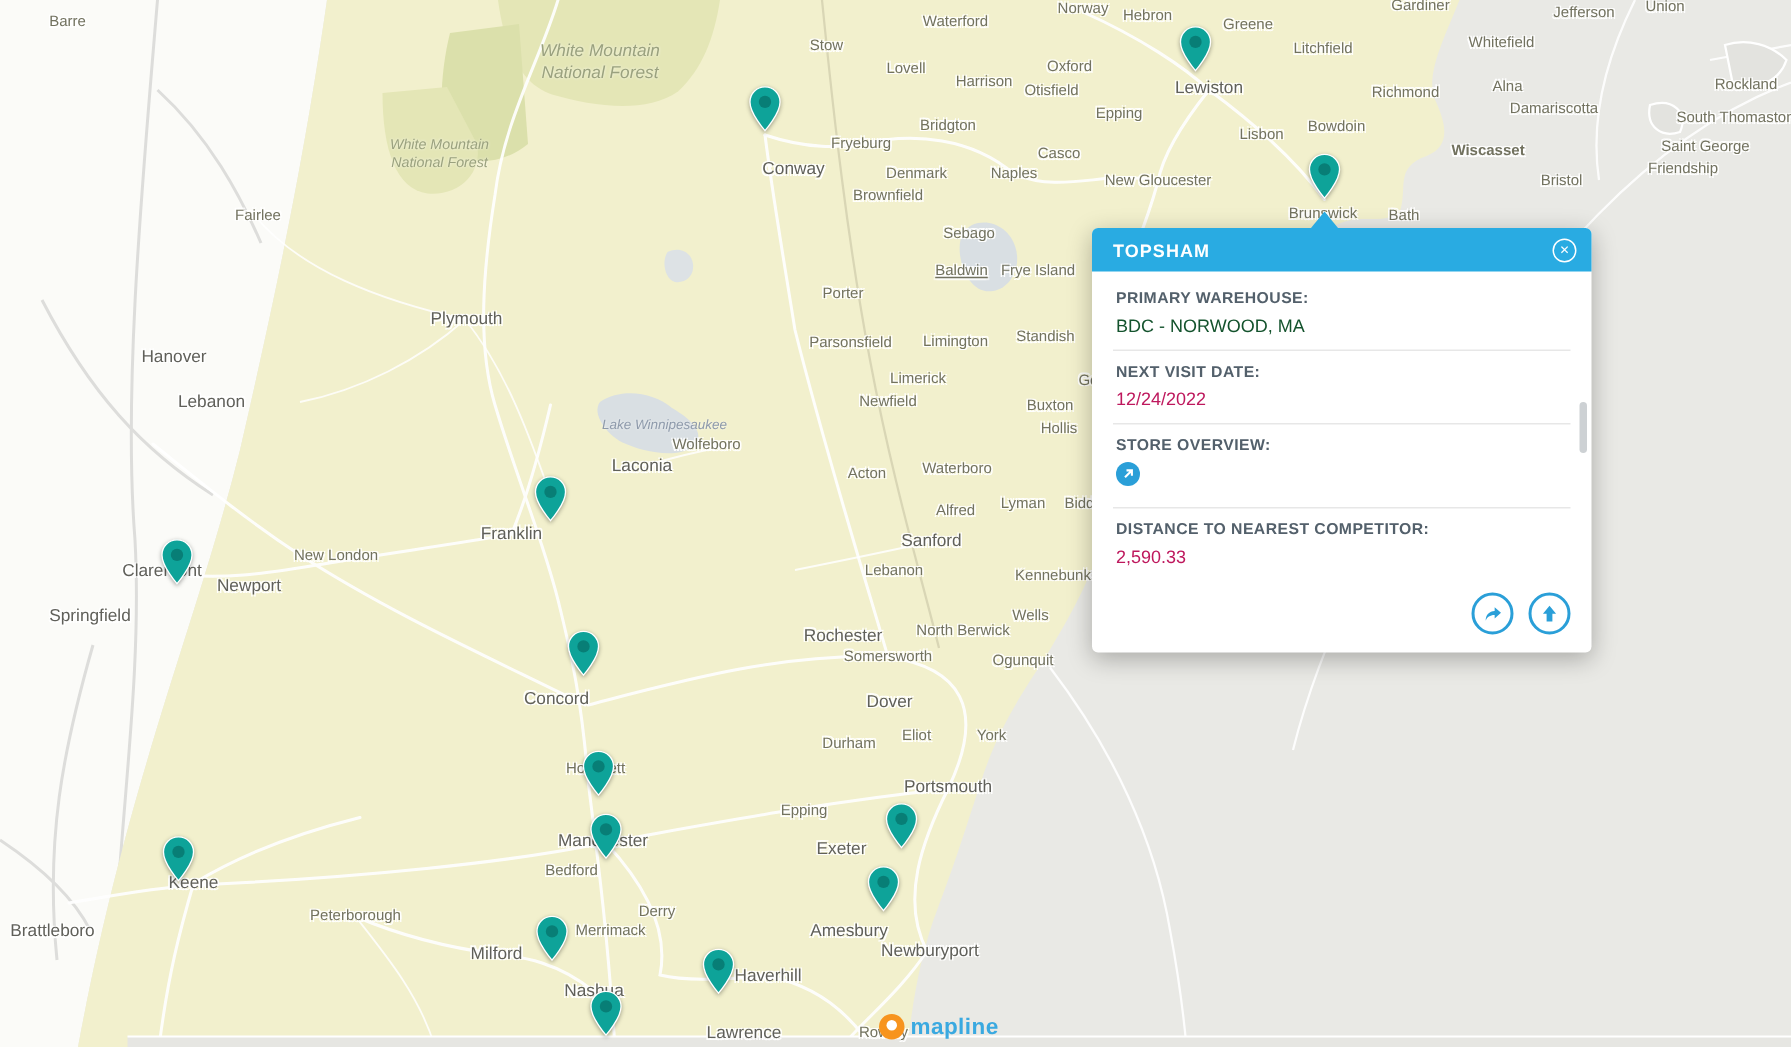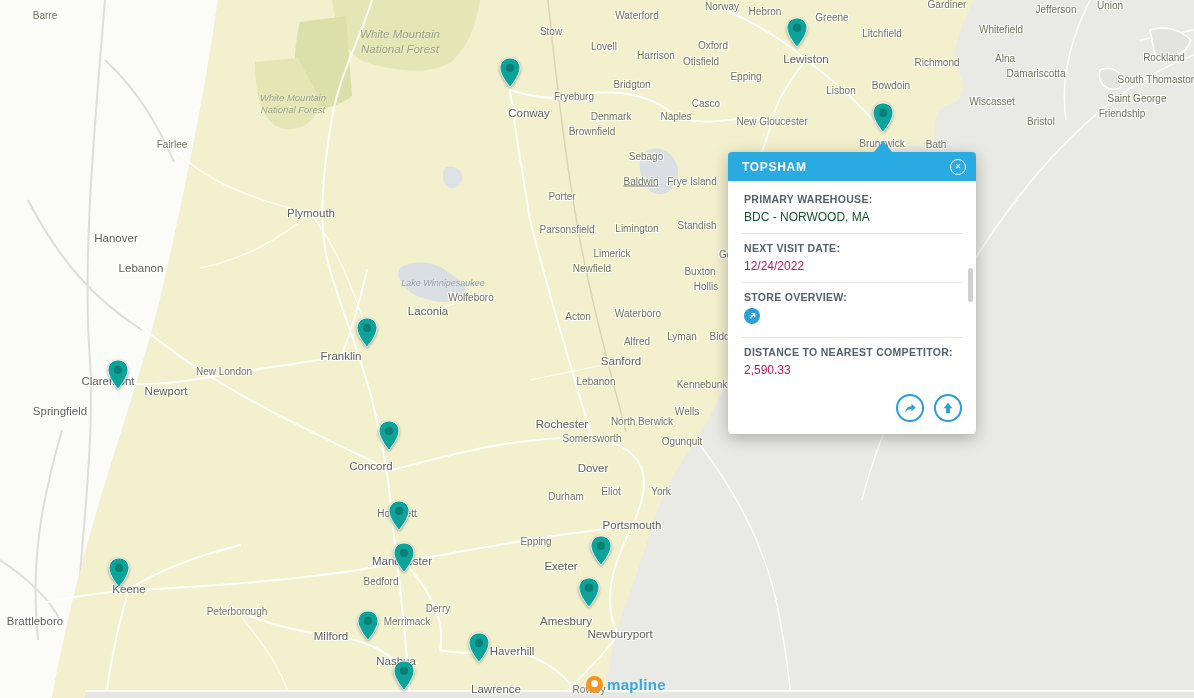--- a/index.html
+++ b/index.html
@@ -29,21 +29,21 @@
   #pins-layer{ position:absolute; inset:0; z-index:3; }
   .map-pin{
     position:absolute; width:22px; height:31px;
     transform:translate(-50%,-100%);
     filter:drop-shadow(0 1px 1.5px rgba(0,0,0,.35));
     cursor:pointer;
   }
 
   
   .popup{
-    position:absolute; left:728px; top:152px; width:248px; z-index:5;
+    position:absolute; left:728px; top:152px; width:333px; z-index:5;
     background:#fff; border-radius:4px;
     box-shadow:0 4px 16px rgba(0,0,0,.28);
   }
   .popup-pointer{
     position:absolute; top:-11px; left:146px; width:0; height:0;
     border-left:9px solid transparent; border-right:9px solid transparent;
     border-bottom:11px solid #29abe2;
   }
   .popup-header{
     background:#29abe2; height:29px; border-radius:4px 4px 0 0;
@@ -209,21 +209,21 @@
       <div class="town-label" style="left: 937px; top: 62px; text-align: right;">Richmond</div>
       <div class="town-label" style="left: 1005px; top: 58px;">Alna</div>
       <div class="town-label" style="left: 1164px; top: 57px;">Rockland</div>
       <div class="town-label" style="left: 632px; top: 84px;">Bridgton</div>
       <div class="town-label" style="left: 746px; top: 76px;">Epping</div>
       <div class="town-label" style="left: 706px; top: 103px;">Casco</div>
       <div class="town-label" style="left: 841px; top: 90px;">Lisbon</div>
       <div class="town-label" style="left: 891px; top: 85px;">Bowdoin</div>
       <div class="town-label" style="left: 1036px; top: 73px;">Damariscotta</div>
       <div class="town-label" style="left: 1157px; top: 79px;">South Thomaston</div>
-      <div class="town-label" style="left: 992px; top: 101px;">Wiscasset</div>
+      <div class="town-label" style="left: 992px; top: 101px; font-weight: bold;">Wiscasset</div>
       <div class="town-label" style="left: 1137px; top: 98px;">Saint George</div>
       <div class="town-label" style="left: 574px; top: 96px;">Fryeburg</div>
       <div class="town-label" style="left: 611px; top: 116px;">Denmark</div>
       <div class="town-label" style="left: 676px; top: 116px;">Naples</div>
       <div class="town-label" style="left: 772px; top: 121px;">New Gloucester</div>
       <div class="town-label" style="left: 1041px; top: 121px;">Bristol</div>
       <div class="town-label" style="left: 1122px; top: 113px;">Friendship</div>
       <div class="town-label city" style="left: 529px; top: 113px;">Conway</div>
       <div class="town-label" style="left: 592px; top: 131px;">Brownfield</div>
       <div class="town-label" style="left: 882px; top: 143px;">Brunswick</div>

